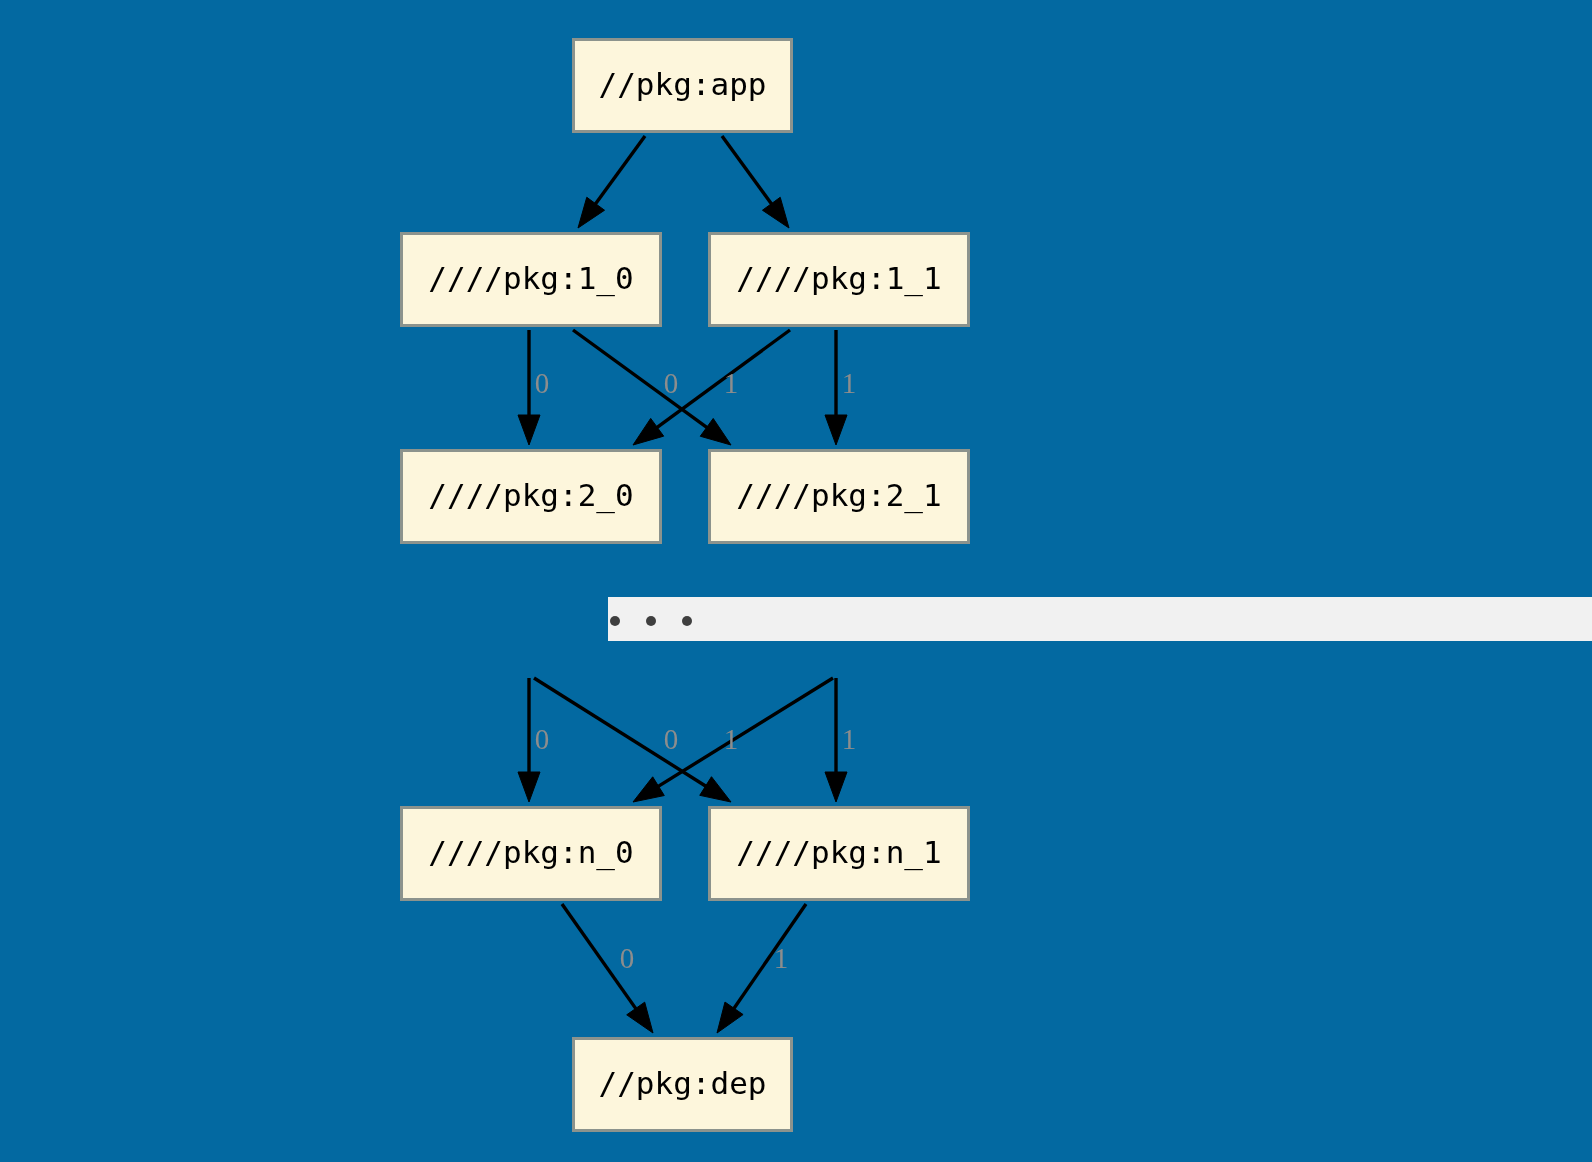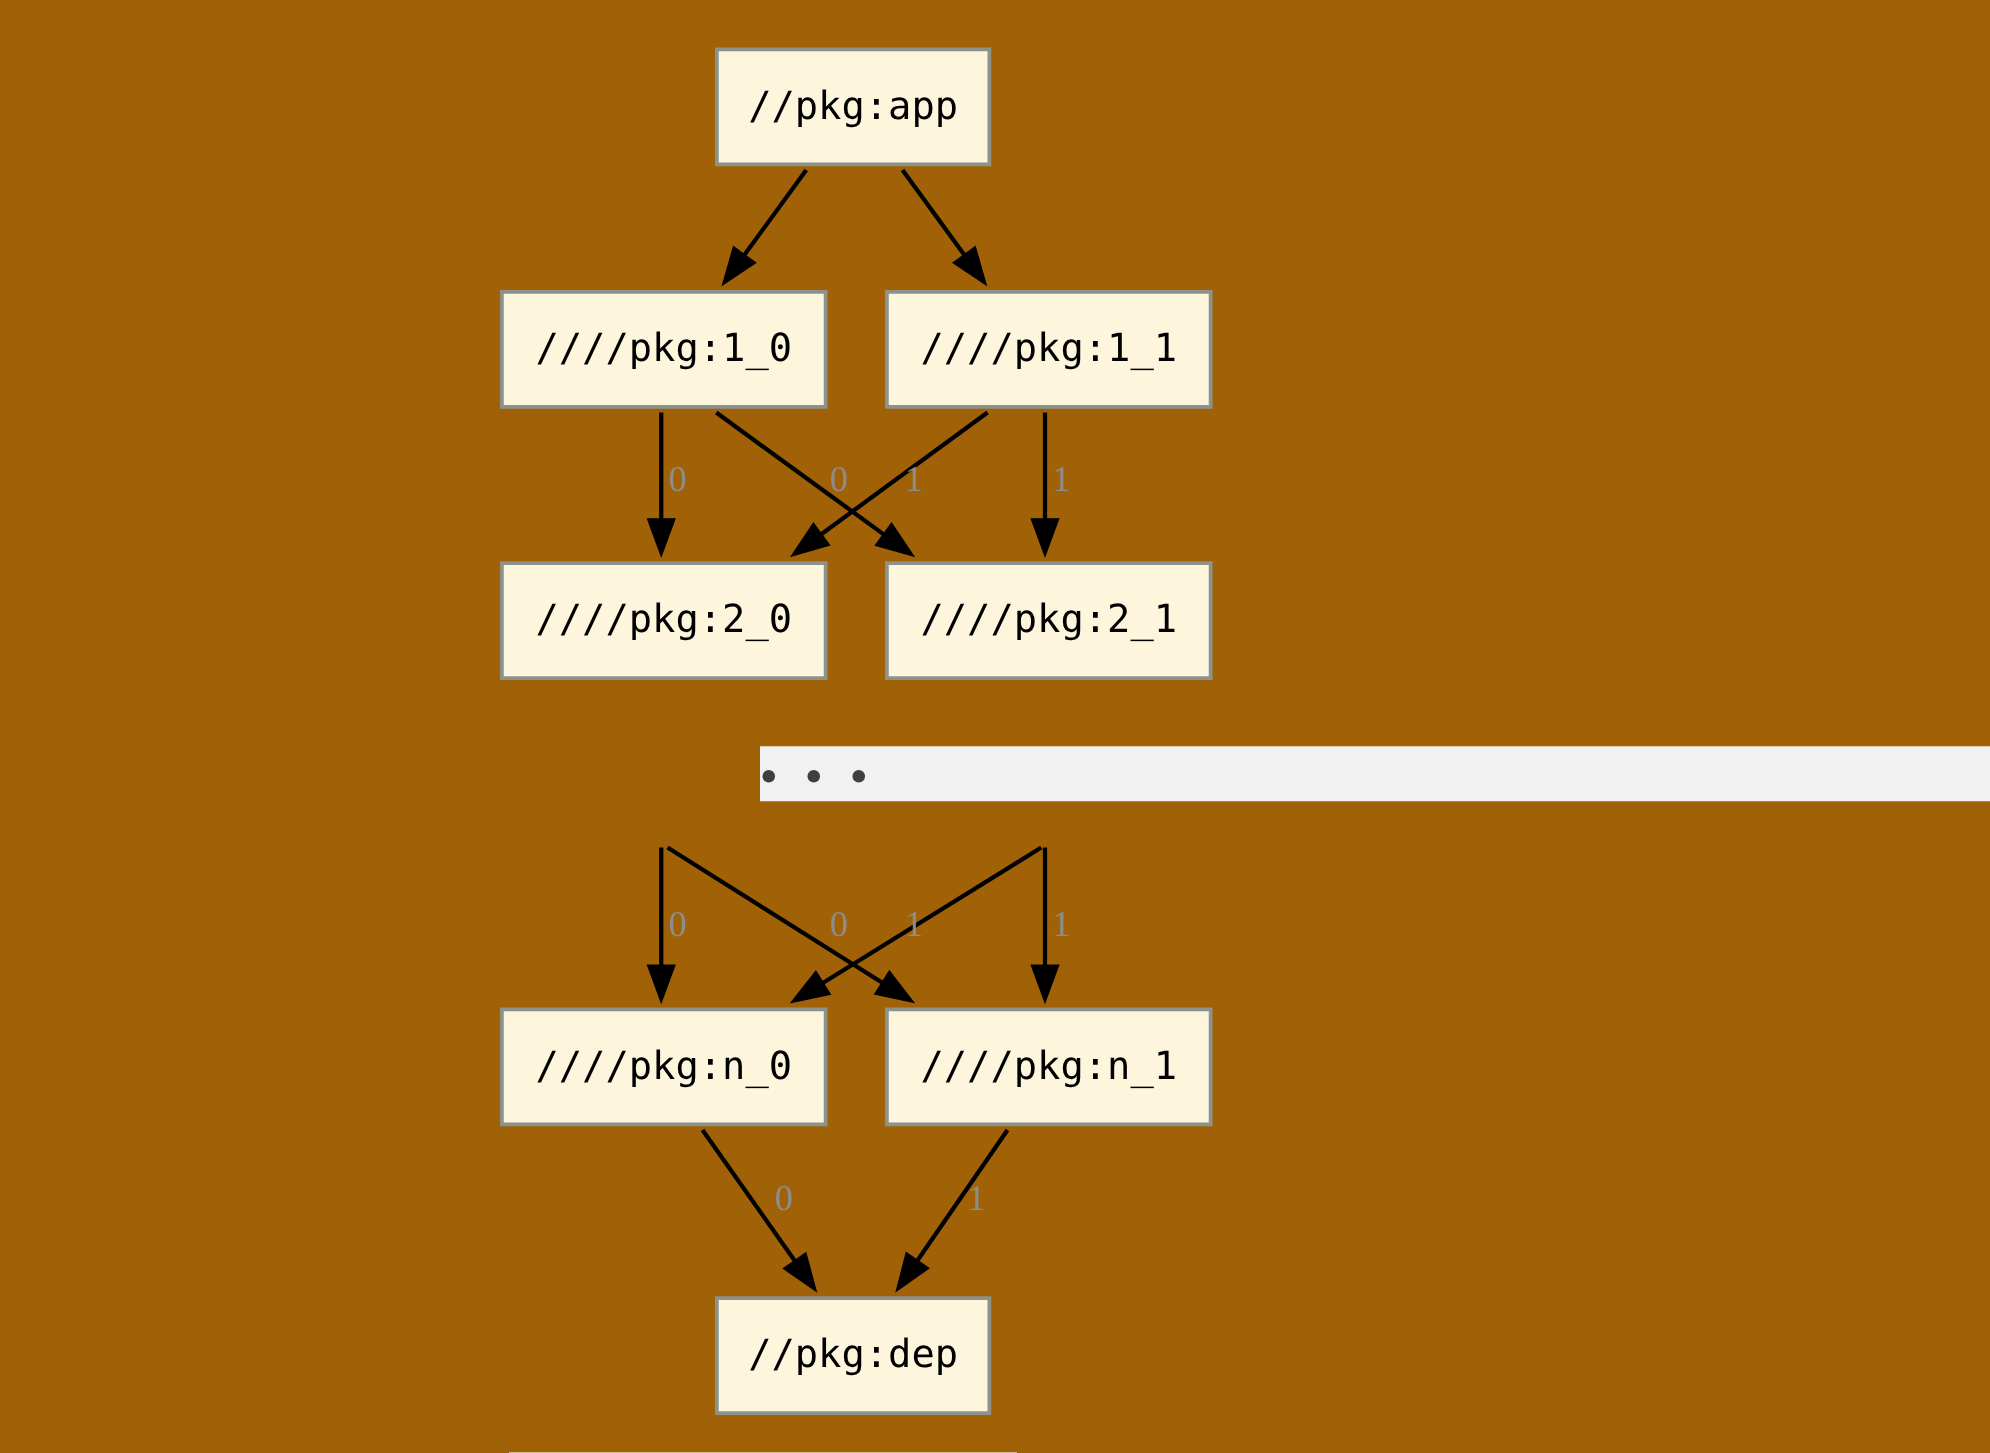--- a/index.html
+++ b/index.html
@@ -10,21 +10,21 @@
   body {
     width: 1592px;
     height: 1162px;
     font-family: "Liberation Serif", serif;
     overflow: hidden;
   }
   #graph-root {
     position: relative;
     width: 1592px;
     height: 1162px;
-    background: #a16207;
+    background: #0369a1;
   }
   svg#graph-canvas {
     position: absolute;
     left: 0;
     top: 0;
     width: 1592px;
     height: 1162px;
     display: block;
   }
   .node-box {

